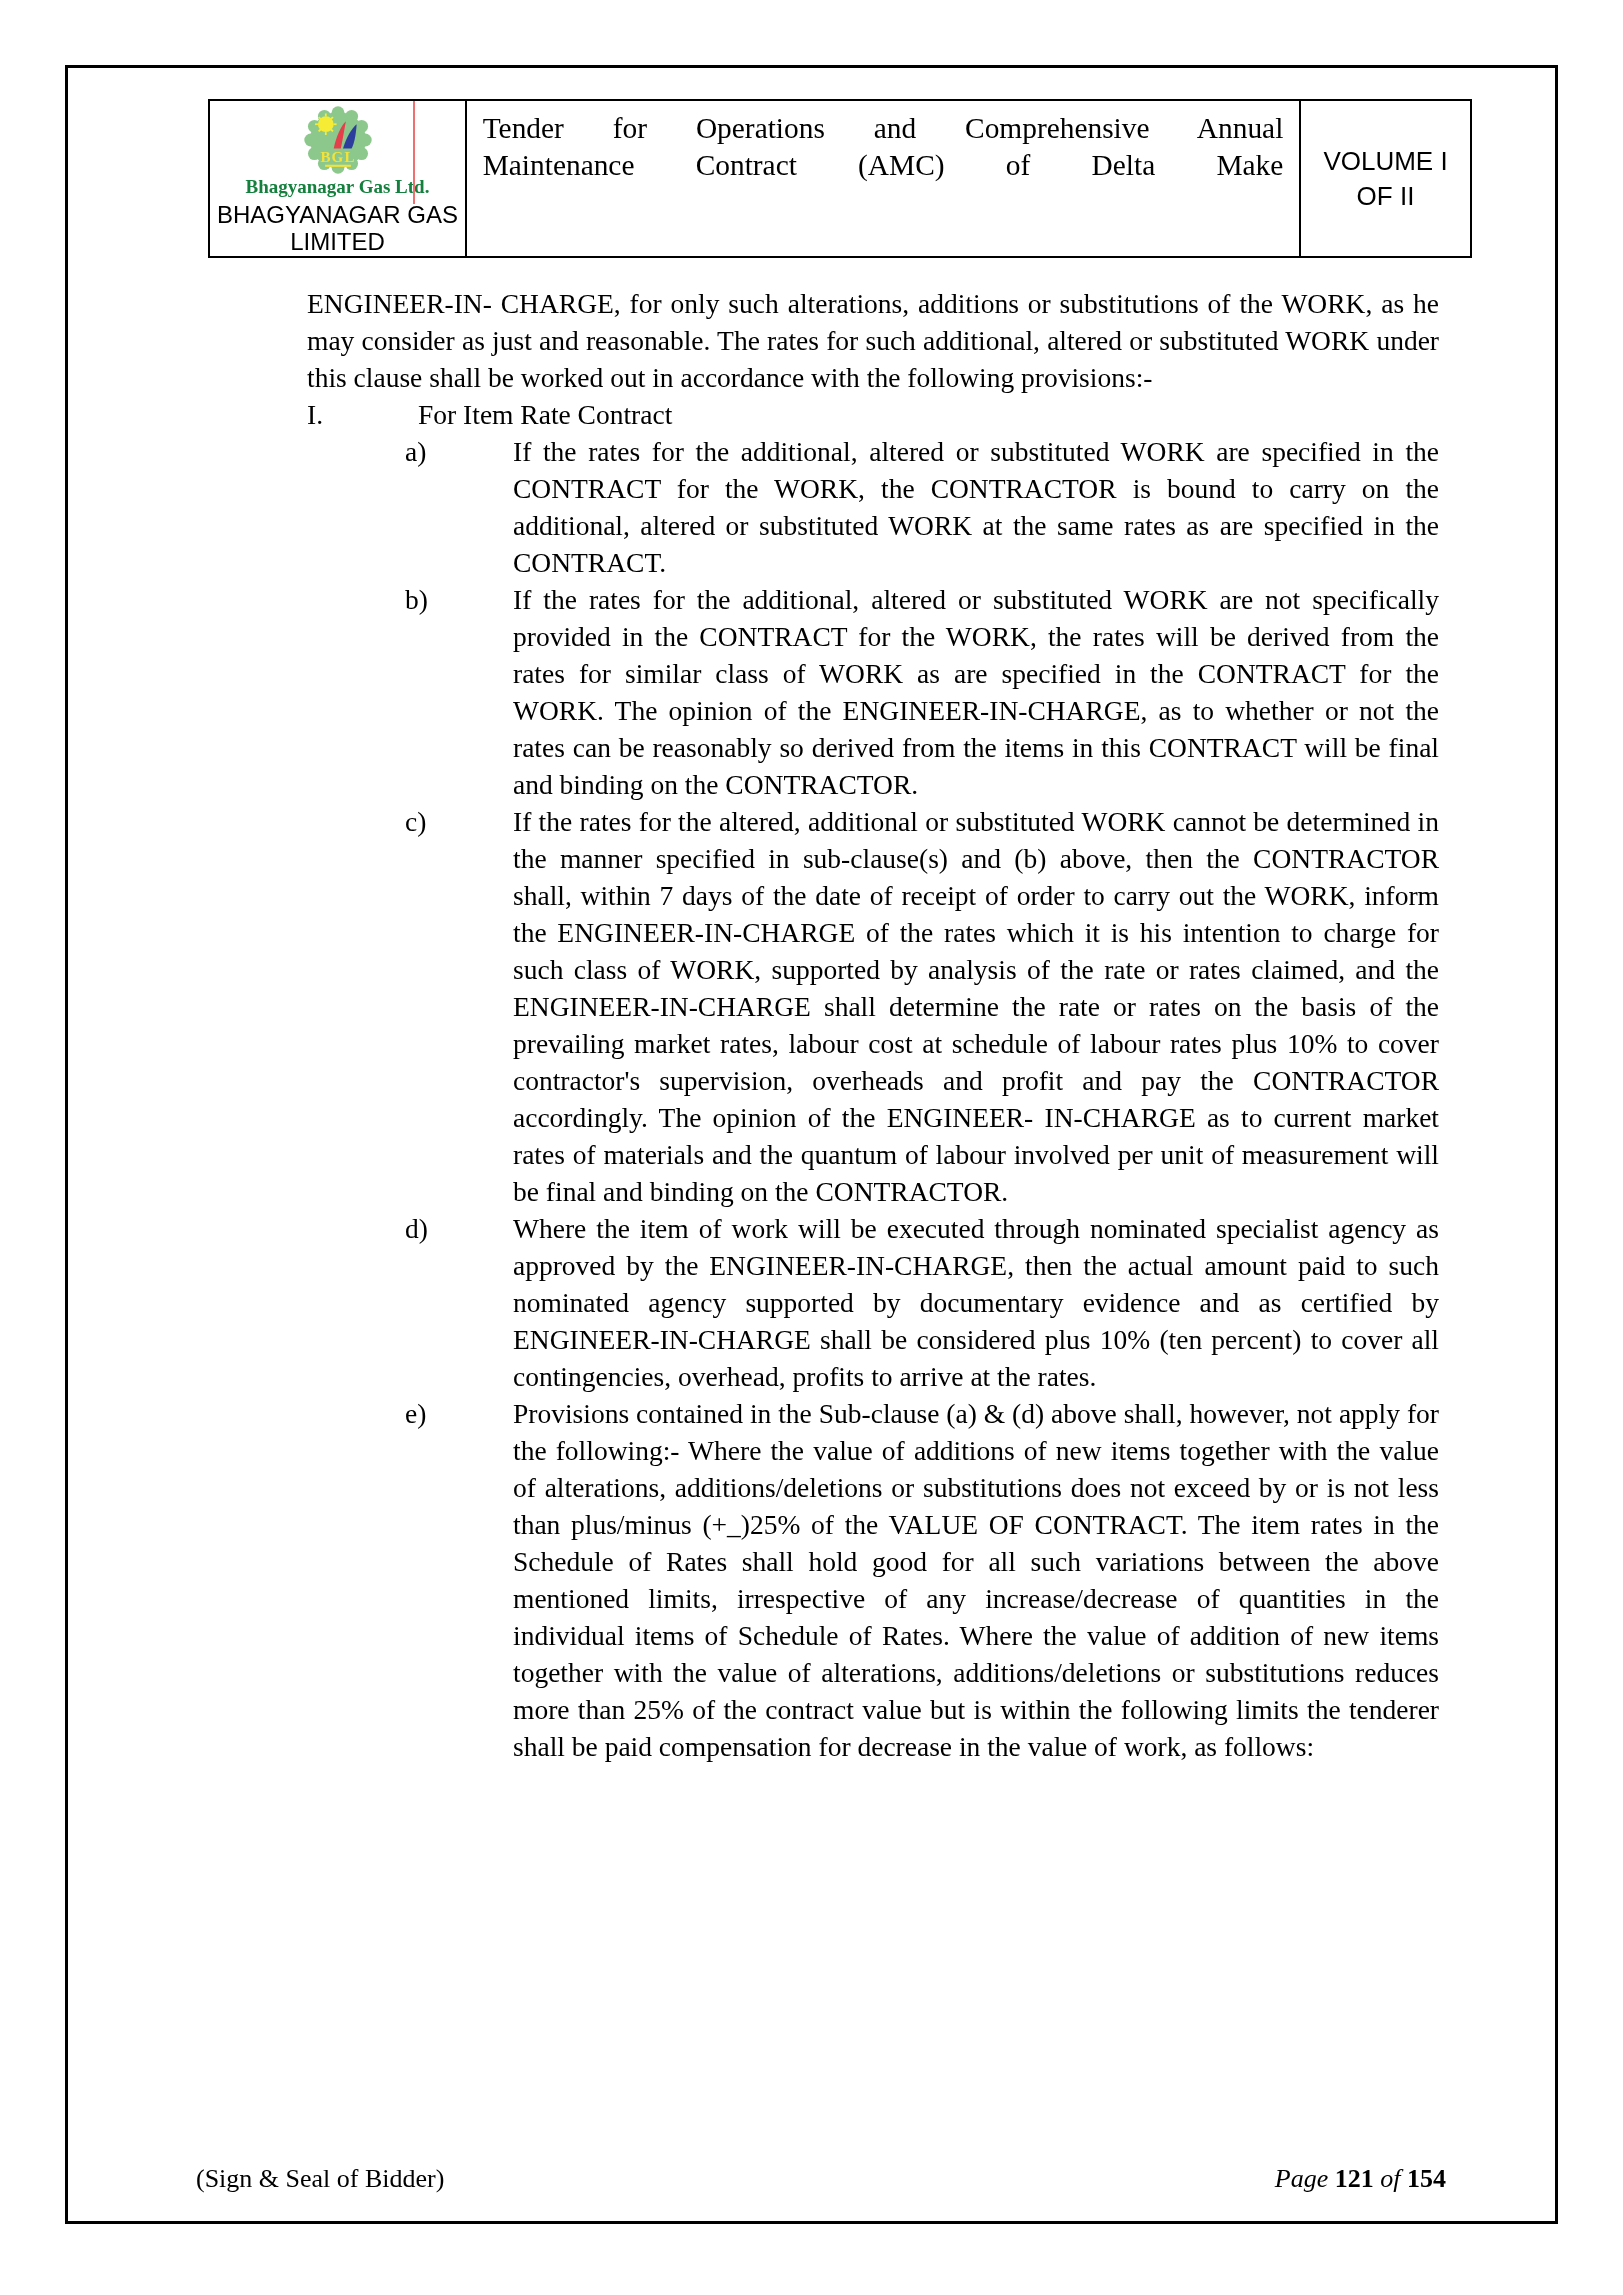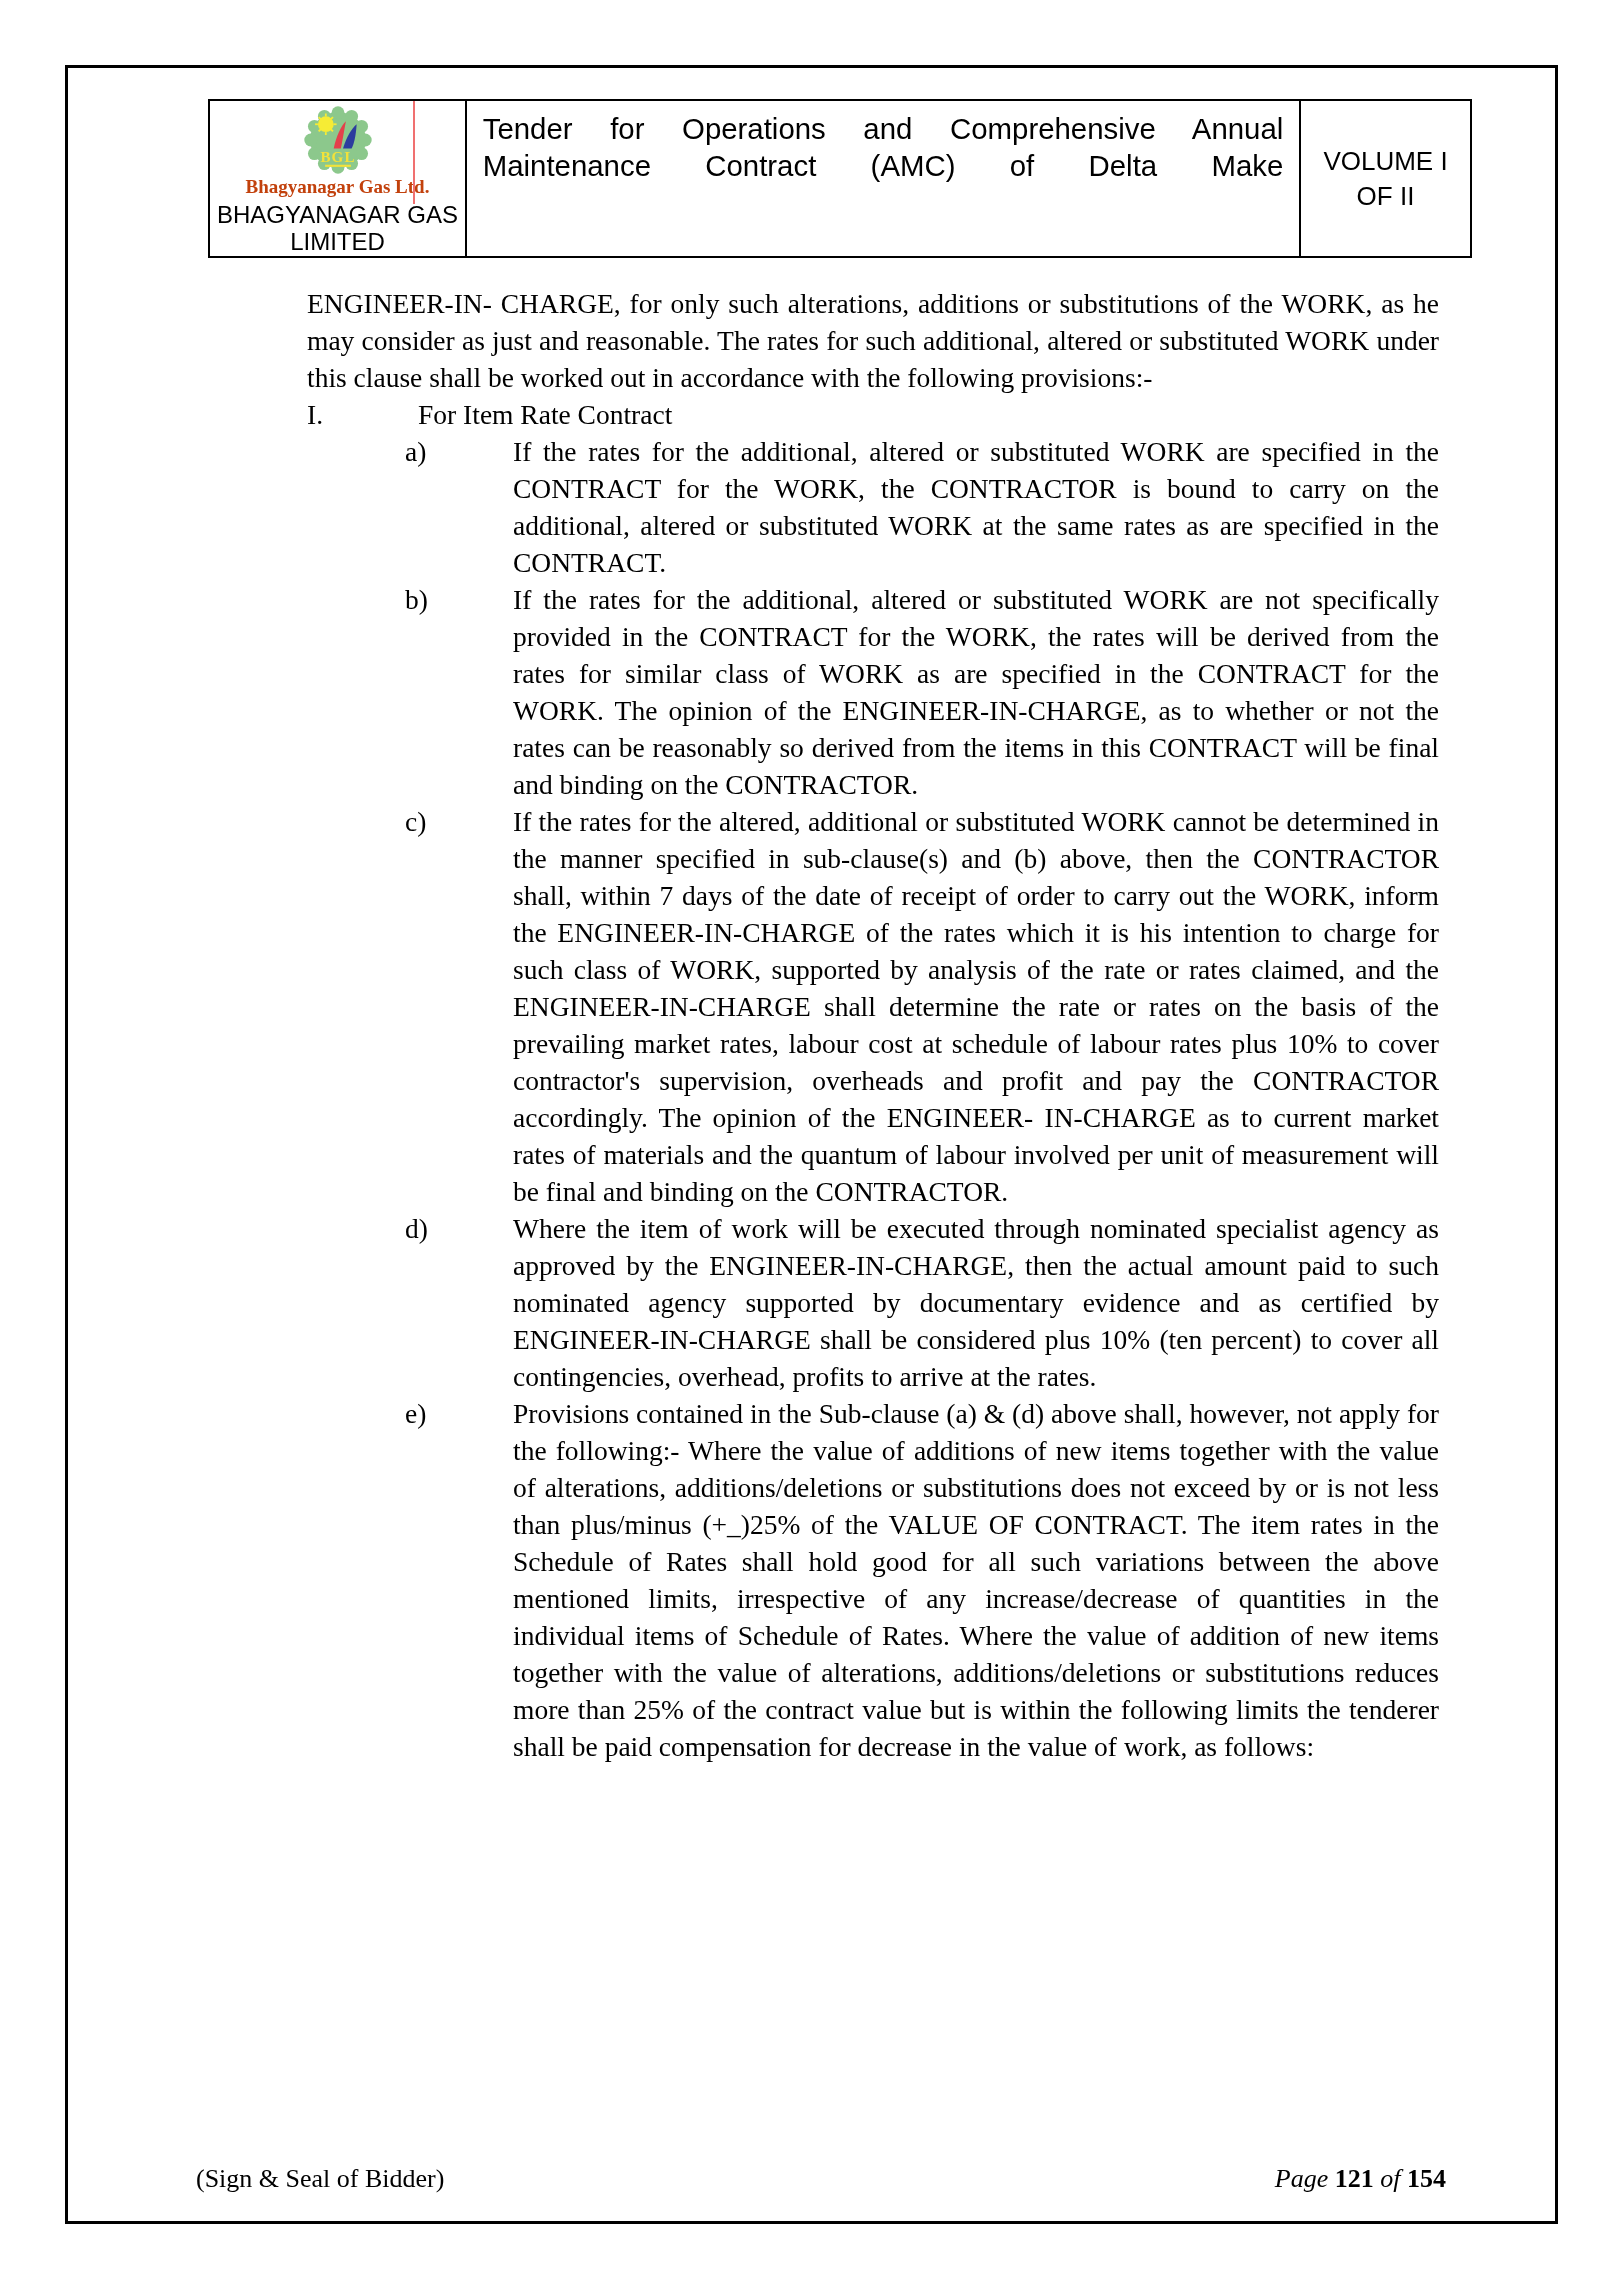--- a/index.html
+++ b/index.html
@@ -36,21 +36,21 @@
     border-right: 2px solid #000;
     position: relative;
     display: flex; flex-direction: column; align-items: center;
     padding-top: 3px;
   }
   .logo-caption {
     font-family: "Liberation Serif", serif;
     font-weight: bold;
     font-size: 19px;
     line-height: 21px;
-    color: #c2410c;
+    color: #15803d;
   }
   .company-name {
     margin-top: 3.9px;
     width: 242px;
     text-align: center;
     font-size: 24px;
     line-height: 27.5px;
     color: #000;
   }
   .red-divider {
@@ -62,21 +62,21 @@
   .title-cell {
     width: 834px;
     border-right: 2px solid #000;
     padding: 8.5px 15.7px 0 15.7px;
   }
   .title-line {
     font-size: 29.4px;
     line-height: 37px;
     white-space: normal;
   }
-  .title-line.jl { text-align: justify; text-align-last: justify; }
+  .title-line.jl { text-align: justify; text-align-last: justify; font-family: Liberation Serif, serif; }
   .title-line.center { text-align: center; }
   .volume-cell {
     flex: 1;
     display: flex; flex-direction: column;
     align-items: center; justify-content: center;
     font-size: 26px;
     line-height: 35px;
   }
   
   .body-text {

